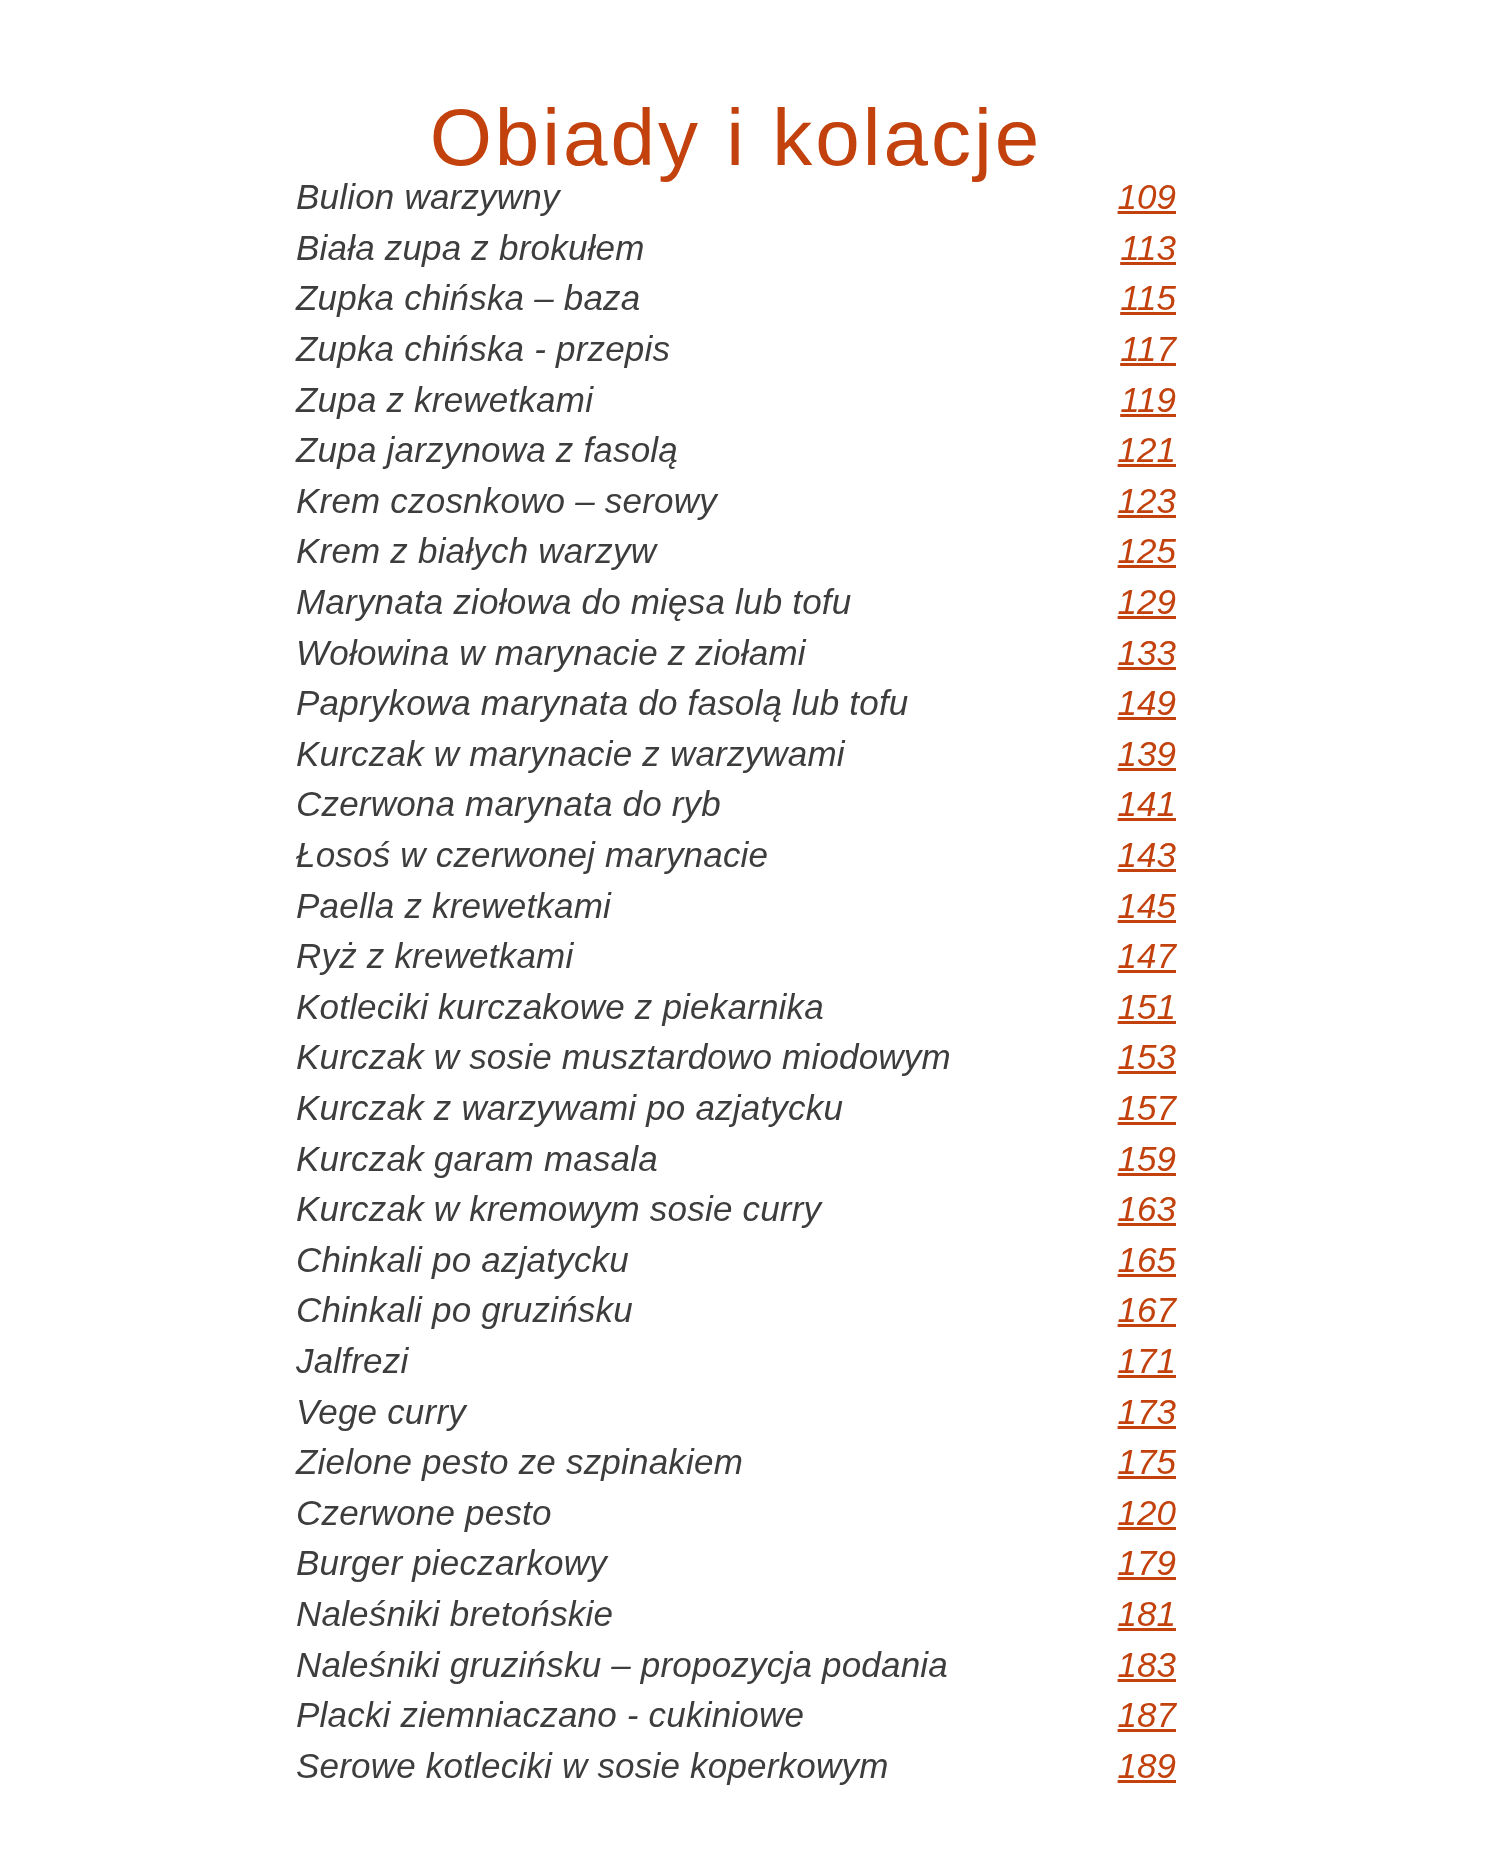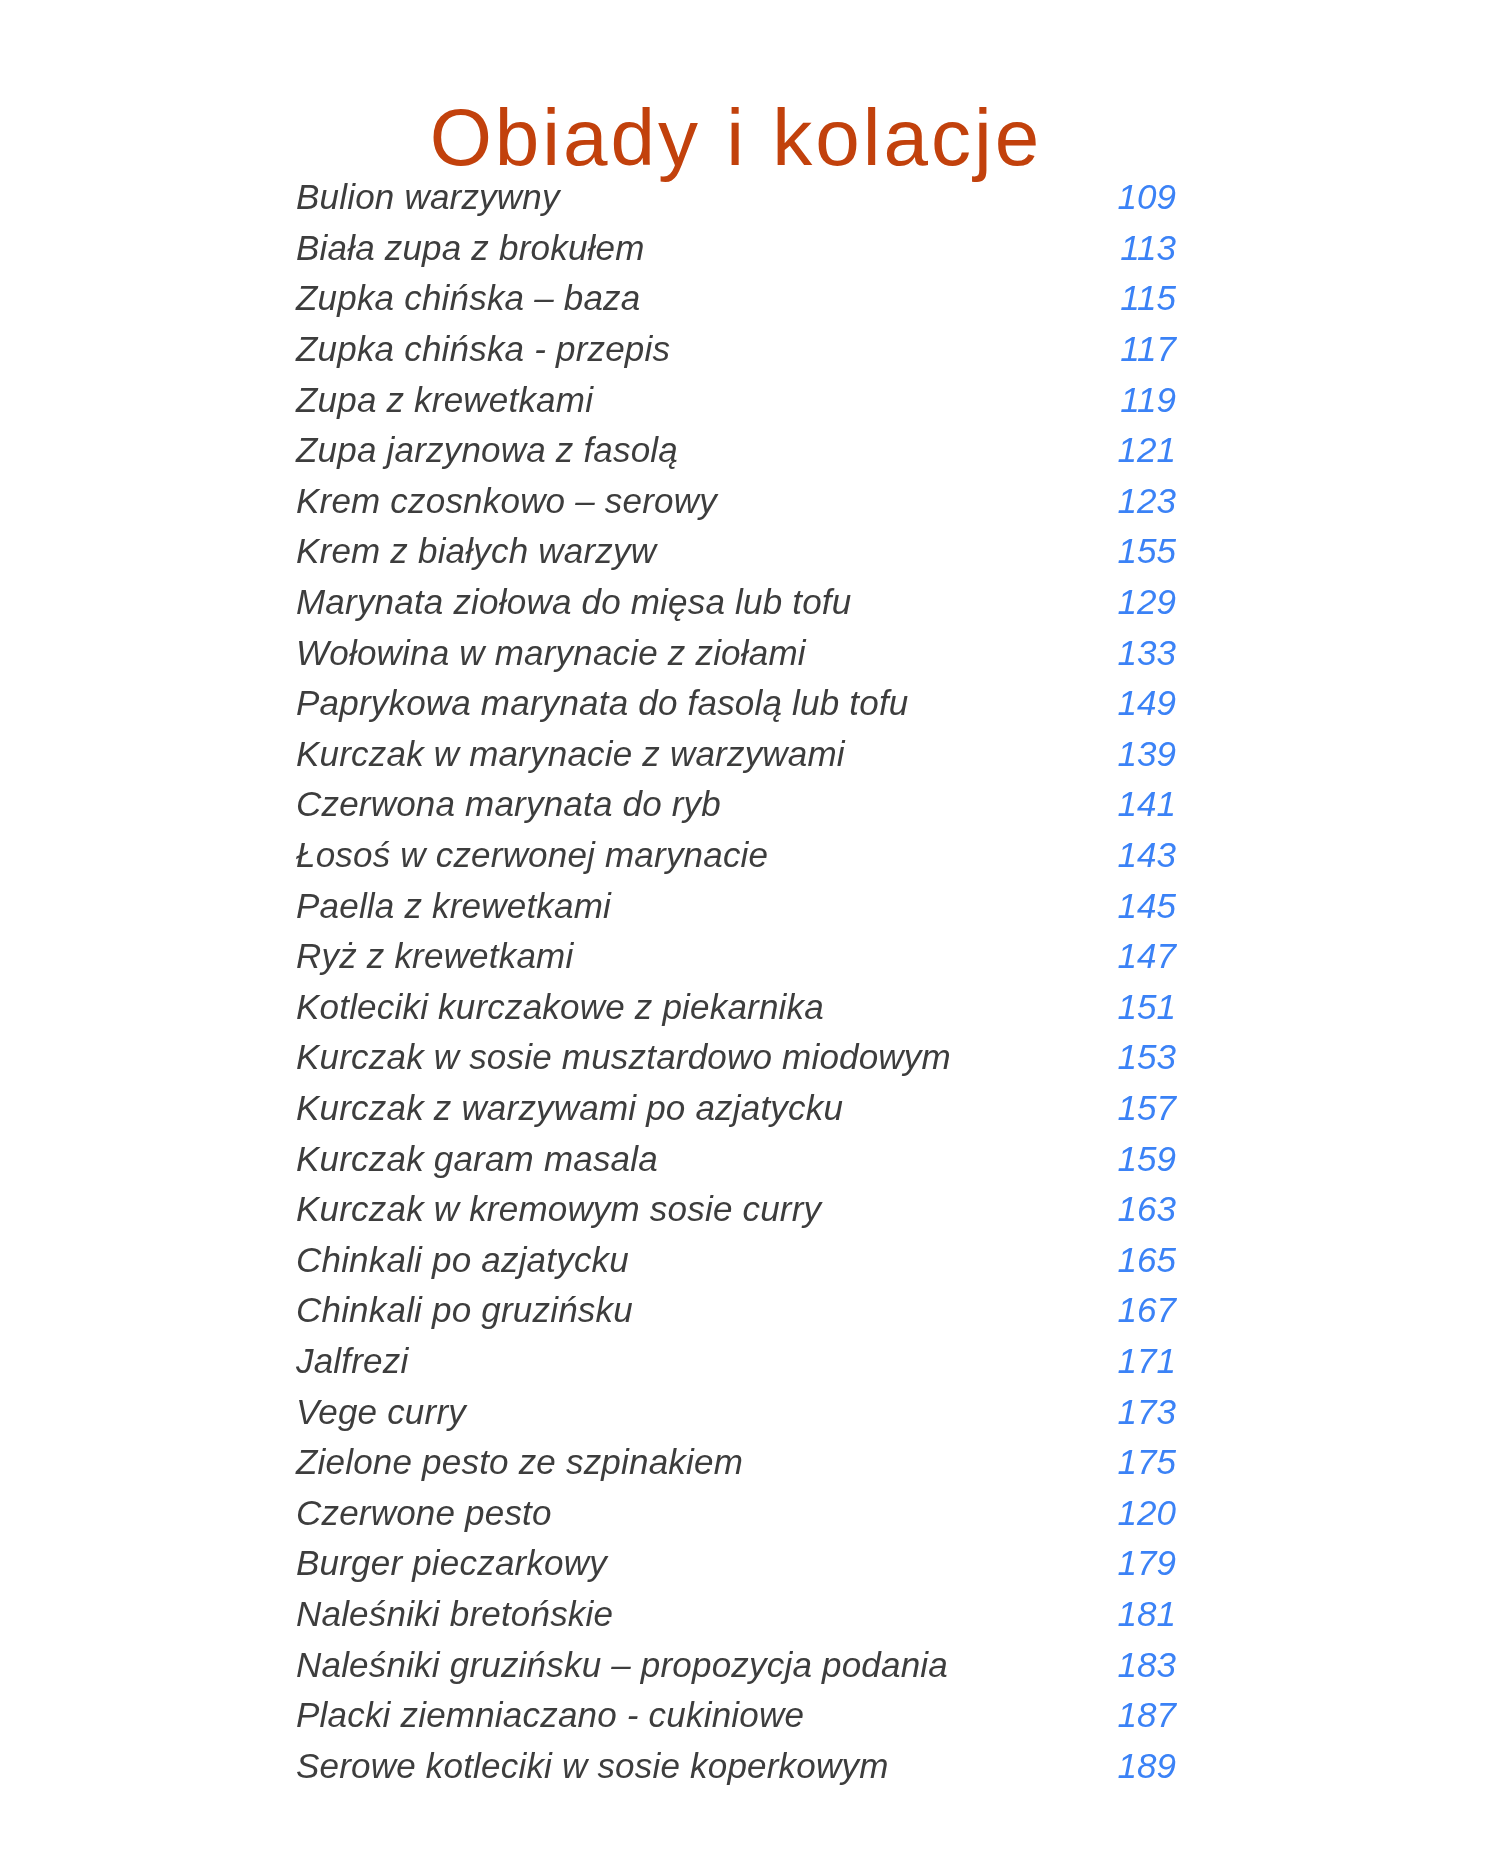--- a/index.html
+++ b/index.html
@@ -46,21 +46,22 @@
     font-style: italic;
     font-size: 35px;
     color: #3d3d3d;
   }
   .toc-row .label {
     white-space: nowrap;
     letter-spacing: 0.2px;
   }
   .toc-row .num {
     white-space: nowrap;
-    color: #3b82f6;
+    color: #c2410c;
+    text-decoration: underline;
   }
 </style>
 </head>
 <body>
 
 <div class="page">
 
   <h1 class="page-title">Obiady i kolacje</h1>
 
   <div class="toc">
@@ -88,21 +89,21 @@
     <div class="toc-row">
       <span class="label">Zupa jarzynowa z fasolą</span>
       <span class="num">121</span>
     </div>
     <div class="toc-row">
       <span class="label">Krem czosnkowo – serowy</span>
       <span class="num">123</span>
     </div>
     <div class="toc-row">
       <span class="label">Krem z białych warzyw</span>
-      <span class="num">155</span>
+      <span class="num">125</span>
     </div>
     <div class="toc-row">
       <span class="label">Marynata ziołowa do mięsa lub tofu</span>
       <span class="num">129</span>
     </div>
     <div class="toc-row">
       <span class="label">Wołowina w marynacie z ziołami</span>
       <span class="num">133</span>
     </div>
     <div class="toc-row">

